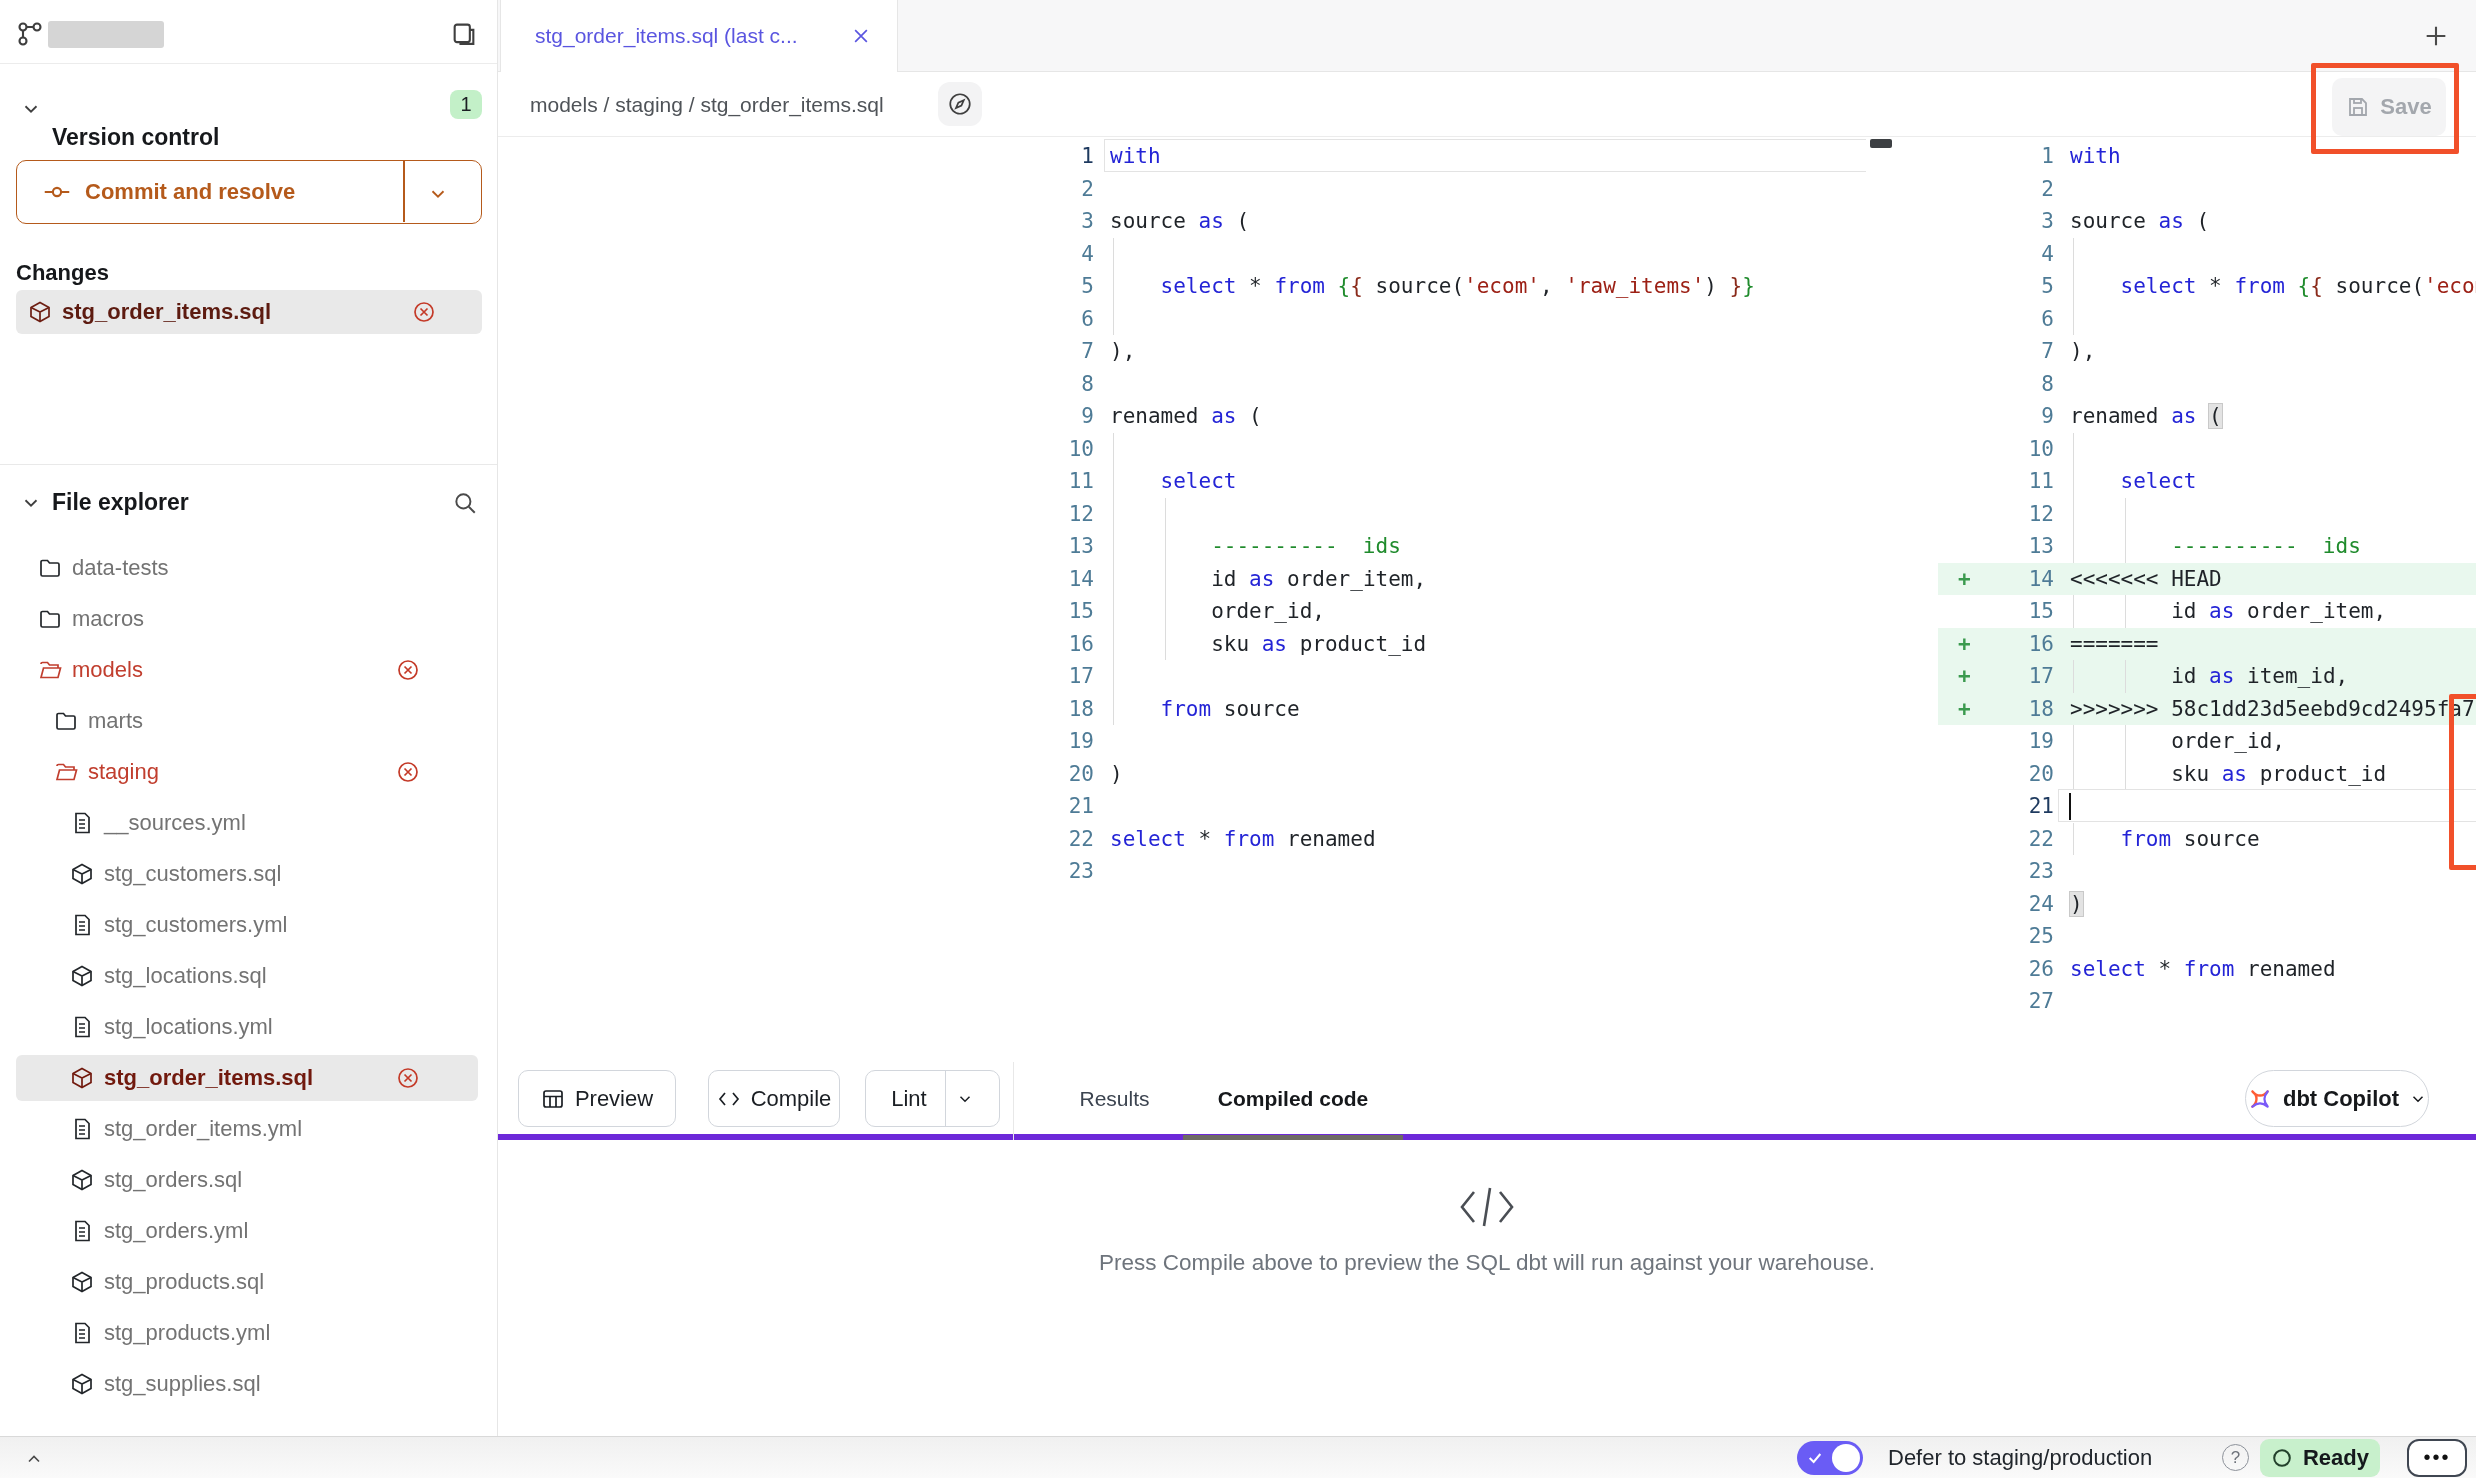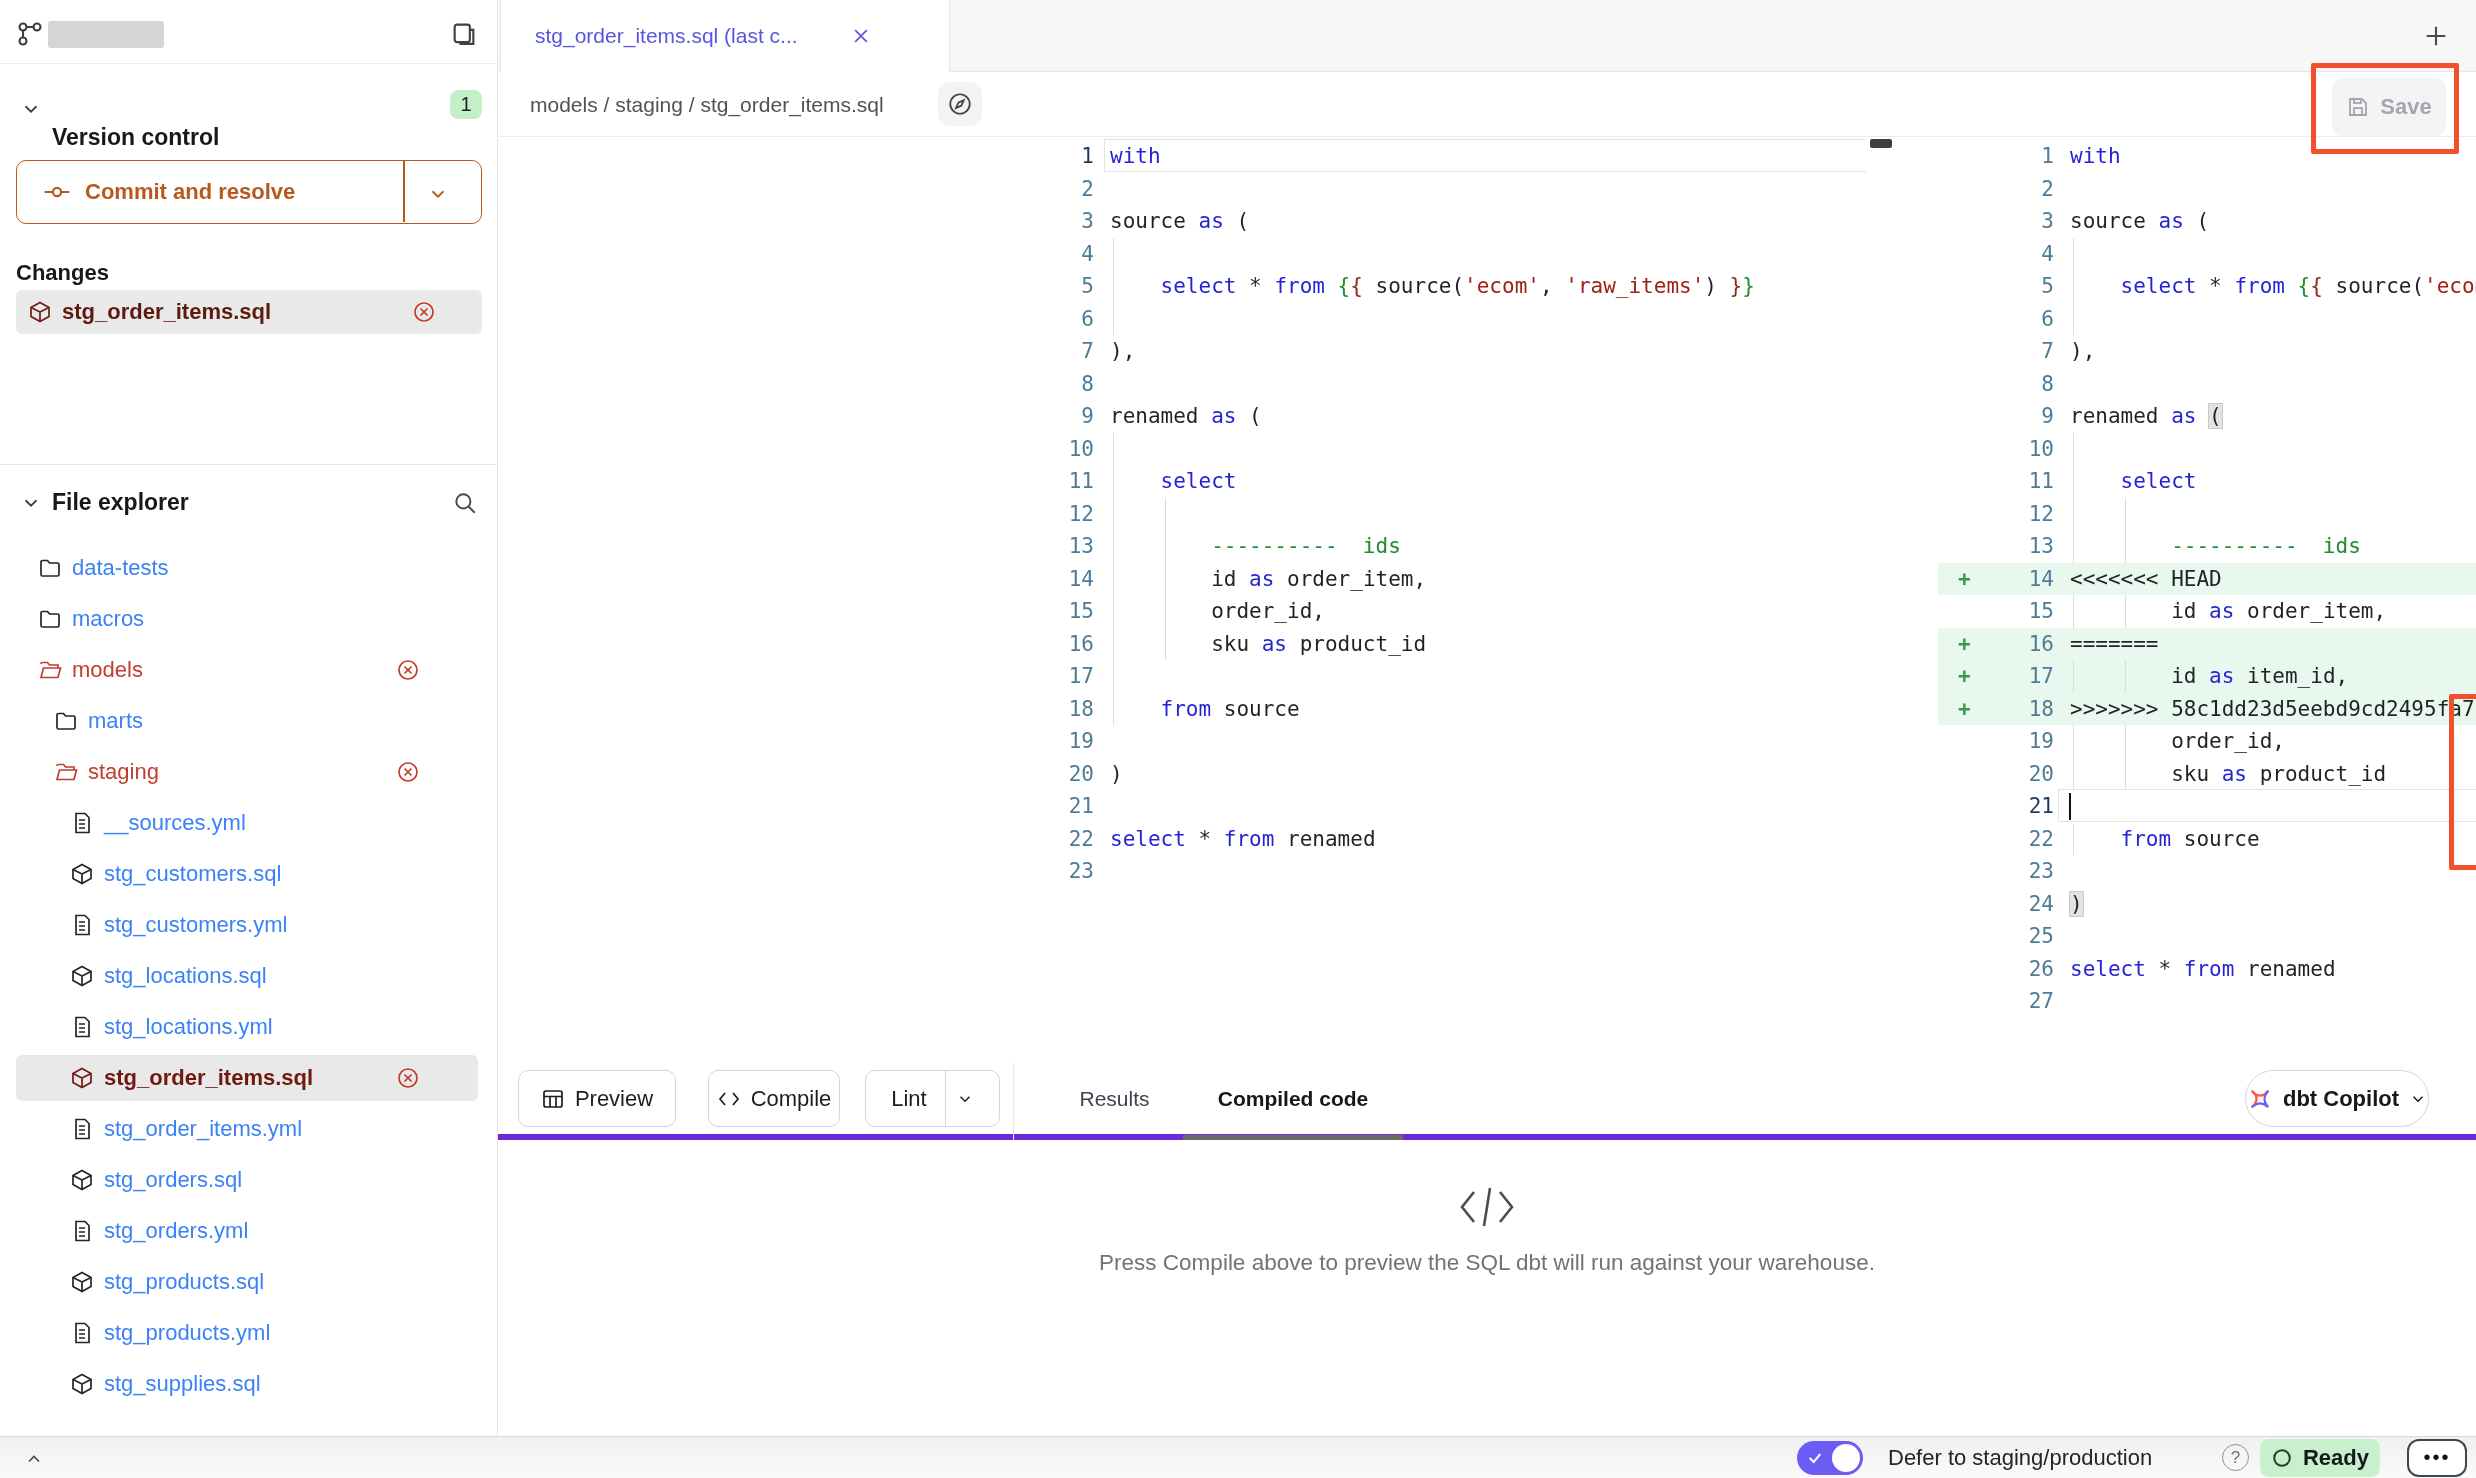--- a/index.html
+++ b/index.html
@@ -16,29 +16,29 @@
   .badge-green { position:absolute; left:450px; top:90px; width:32px; height:29px; background:#c3f0c8; border-radius:8px; text-align:center; line-height:29px; font-size:20px; color:#1b1f23; }
   .commit-btn { position:absolute; left:16px; top:160px; width:466px; height:64px; border:1.5px solid #b55a1b; border-radius:10px; background:#fff; display:flex; align-items:center; cursor:pointer; }
   .commit-btn .lbl { font-size:22px; font-weight:600; color:#b55a1b; margin-left:14px; }
   .commit-split { position:absolute; left:386px; top:0; width:1.5px; height:61px; background:#b55a1b; }
   .changes-label { position:absolute; left:16px; top:260px; font-size:22px; font-weight:700; }
   .change-row { position:absolute; left:16px; top:290px; width:466px; height:44px; background:#e9e9e9; border-radius:6px; display:flex; align-items:center; cursor:pointer; }
   .change-row .nm { font-size:22px; font-weight:600; color:#5d1b10; margin-left:10px; }
   .sb-divider { position:absolute; left:0; top:464px; width:497px; height:1px; background:#e9e9e9; }
   .fe-row { position:absolute; width:497px; height:51px; cursor:pointer; }
   .fe-row .icon { position:absolute; top:13px; }
-  .fe-row .nm { position:absolute; top:12px; font-size:22px; color:#3b82f6; white-space:nowrap; }
+  .fe-row .nm { position:absolute; top:12px; font-size:22px; color:#737373; white-space:nowrap; }
   .fe-row.red .nm { color:#c13e2e; }
   .fe-row.seldark .nm { color:#71190d; font-weight:600; }
   .fe-selbg { position:absolute; left:16px; top:2px; width:462px; height:46px; background:#e9e9e9; border-radius:6px; }
   .cx { position:absolute; }
 
   
   .tabbar { position:absolute; left:498px; top:0; right:0; height:72px; background:#f7f7f8; border-bottom:1px solid #e6e6e6; }
-  .tab-active { position:absolute; left:2px; top:0; width:450px; height:73px; background:#fff; border-left:1px solid #e6e6e6; border-right:1px solid #e6e6e6; cursor:pointer; }
+  .tab-active { position:absolute; left:2px; top:0; width:398px; height:73px; background:#fff; border-left:1px solid #e6e6e6; border-right:1px solid #e6e6e6; cursor:pointer; }
   .tab-active .lbl { position:absolute; left:34px; top:24px; font-size:21px; color:#5a55e0; white-space:nowrap; }
   .newtab { position:absolute; right:26px; top:22px; width:28px; height:28px; cursor:pointer; }
   .breadcrumbbar { position:absolute; left:498px; top:72px; right:0; height:65px; background:#fff; border-bottom:1px solid #ececec; }
   .breadcrumb { position:absolute; left:32px; top:21px; font-size:21px; color:#4f5358; }
   .lineage-chip { position:absolute; left:440px; top:10px; width:44px; height:44px; background:#f3f3f4; border-radius:12px; display:flex; align-items:center; justify-content:center; cursor:pointer; }
 
   
   .editor { position:absolute; left:498px; top:137px; right:0; height:925px; background:#fff; }
   .pane { position:absolute; top:3px; }
   #pane-left  { left:530px; width:860px; }

